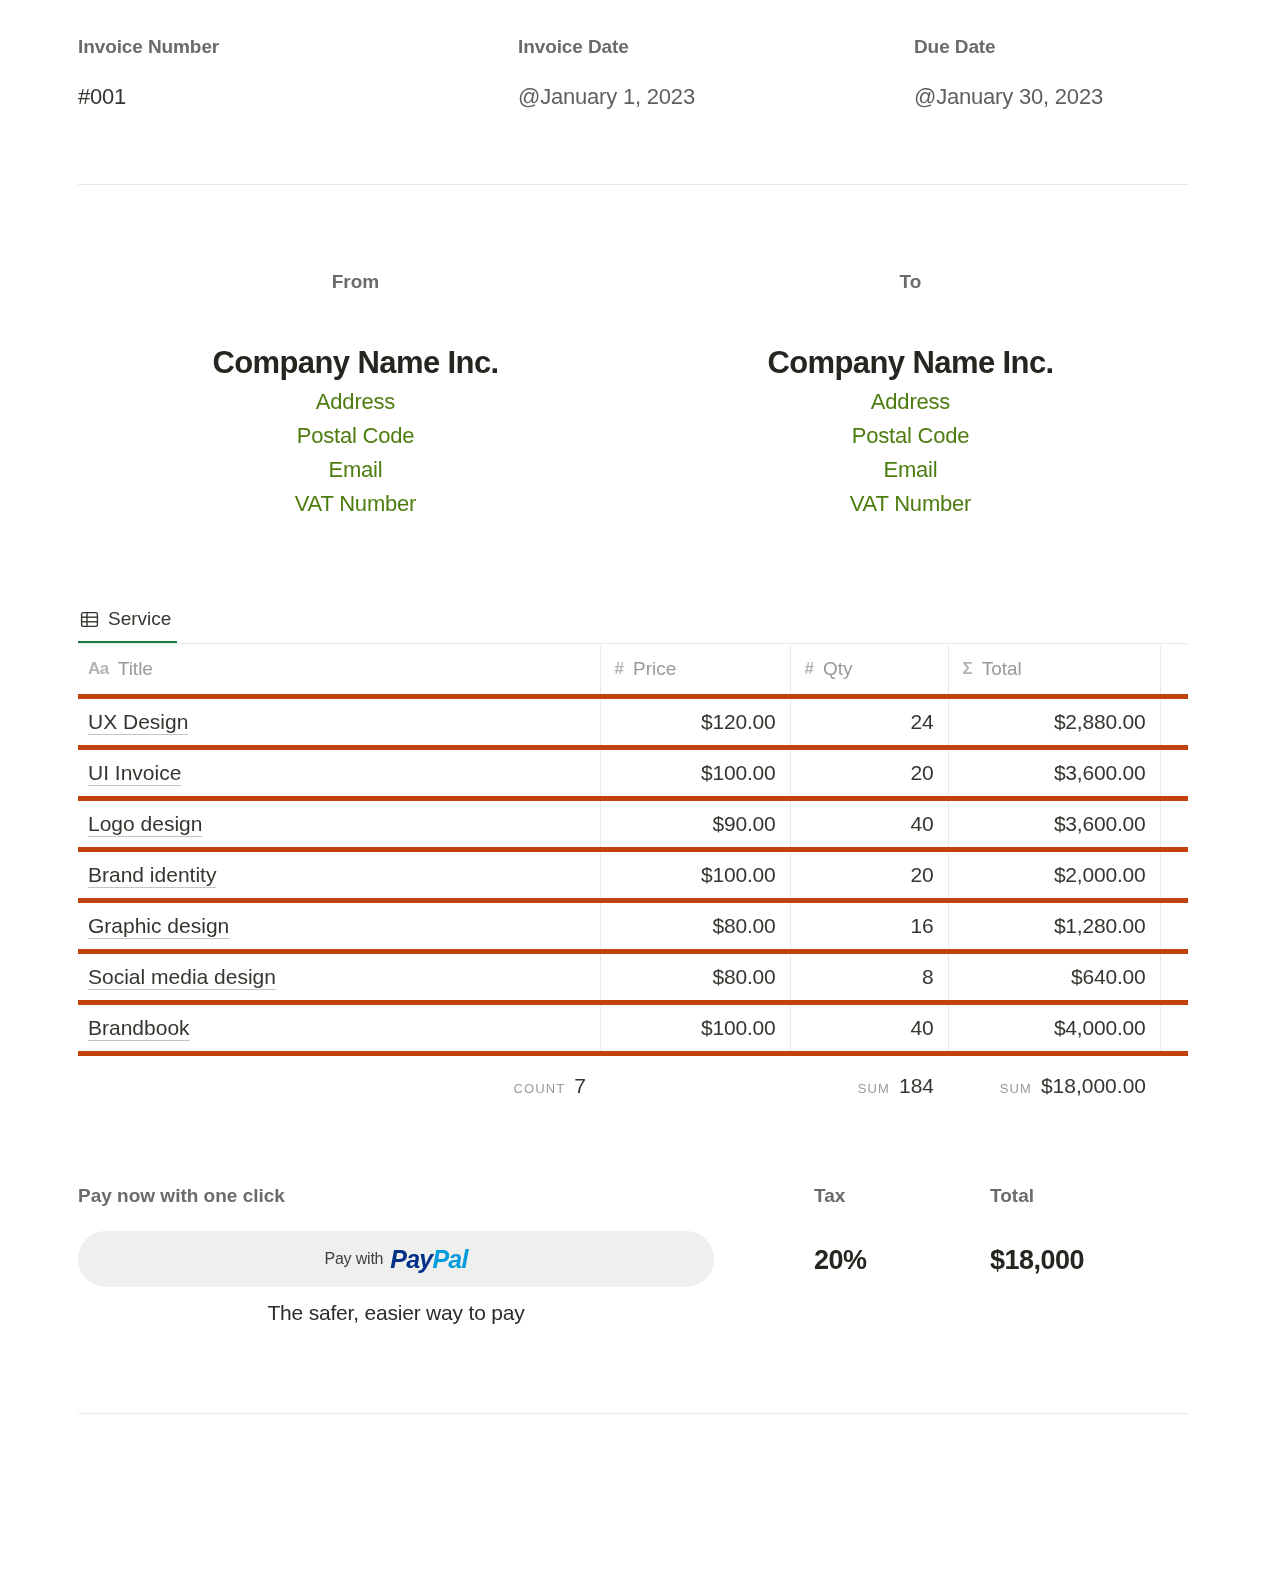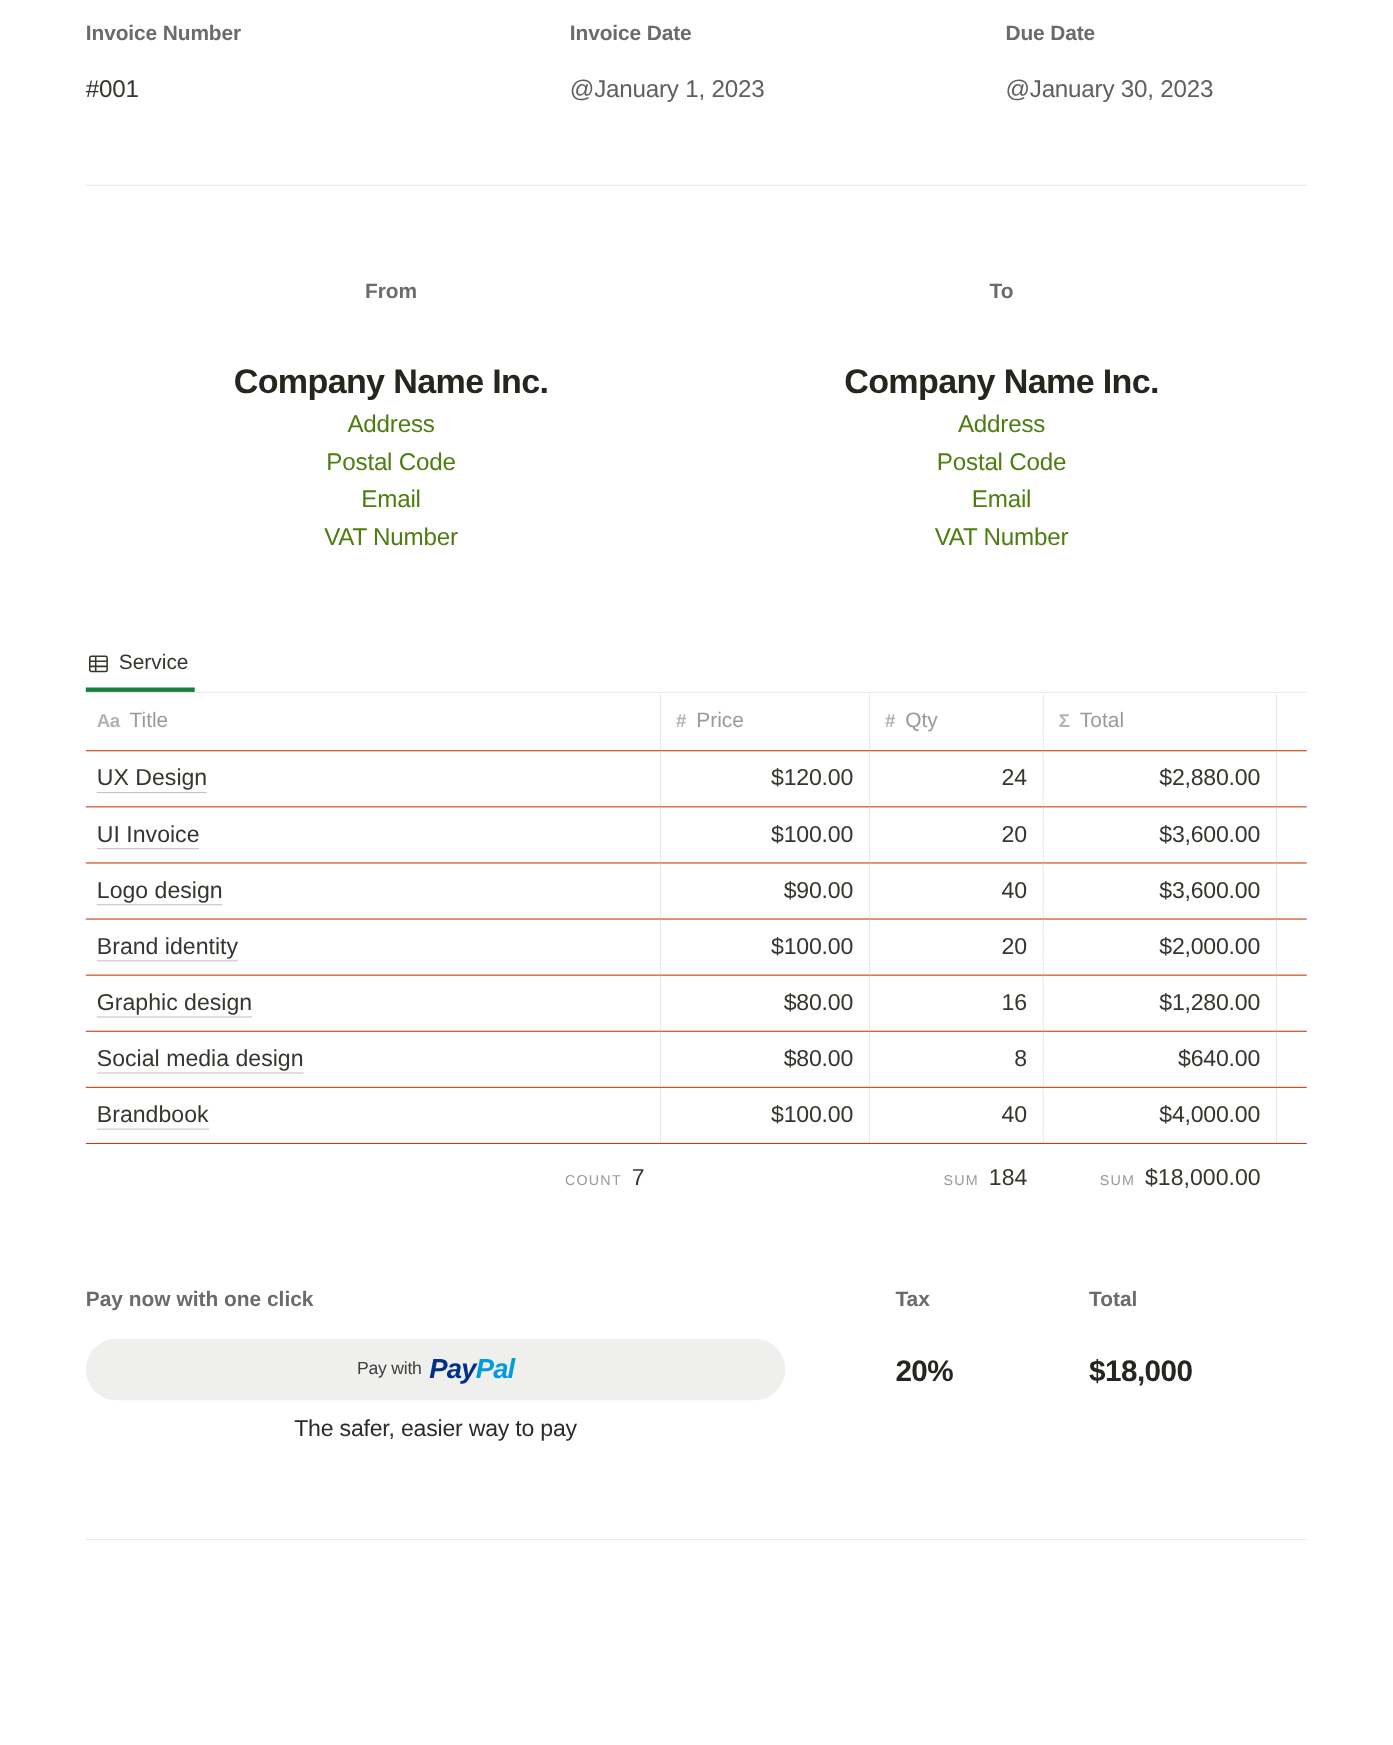--- a/index.html
+++ b/index.html
@@ -13,21 +13,21 @@
     -webkit-font-smoothing: antialiased;
   }
   .page {
     width: 1266px;
     padding: 0 78px;
   }
 
   
   .meta-row {
     display: flex;
-    padding-top: 20px;
+    padding-top: 36px;
   }
   .meta-col { flex: 0 0 auto; }
   .meta-col.c1 { width: 440px; }
   .meta-col.c2 { width: 396px; }
   .meta-col.c3 { width: auto; }
   .meta-label {
     font-size: 19px;
     font-weight: bold;
     color: #6b6b6b;
     letter-spacing: -0.1px;
@@ -71,38 +71,38 @@
     letter-spacing: -0.2px;
   }
 
   
   .table-wrap { margin-top: 92px; }
   .table-tab {
     display: inline-flex;
     align-items: center;
     gap: 9px;
     padding: 0 6px 11px 2px;
-    border-bottom: 4px solid #15803d;
+    border-bottom: 2px solid #15803d;
     font-size: 19px;
     color: #37352f;
   }
   .tab-strip {
     border-bottom: 1px solid #eaeaea;
     position: relative;
     top: -1px;
   }
   .icon-table svg { display: block; }
 
   table.items {
     width: 100%;
     border-collapse: collapse;
     table-layout: fixed;
   }
   table.items th, table.items td {
-    border-bottom: 1px solid #c2410c;
+    border-bottom: 5px solid #c2410c;
     border-right: 1px solid #eaeaea;
     padding: 0 14px;
     height: 51px;
     vertical-align: middle;
   }
   table.items th:first-child, table.items td:first-child { padding-left: 10px; }
   table.items th:last-child, table.items td:last-child { border-right: none; }
 
   th {
     font-weight: normal;

